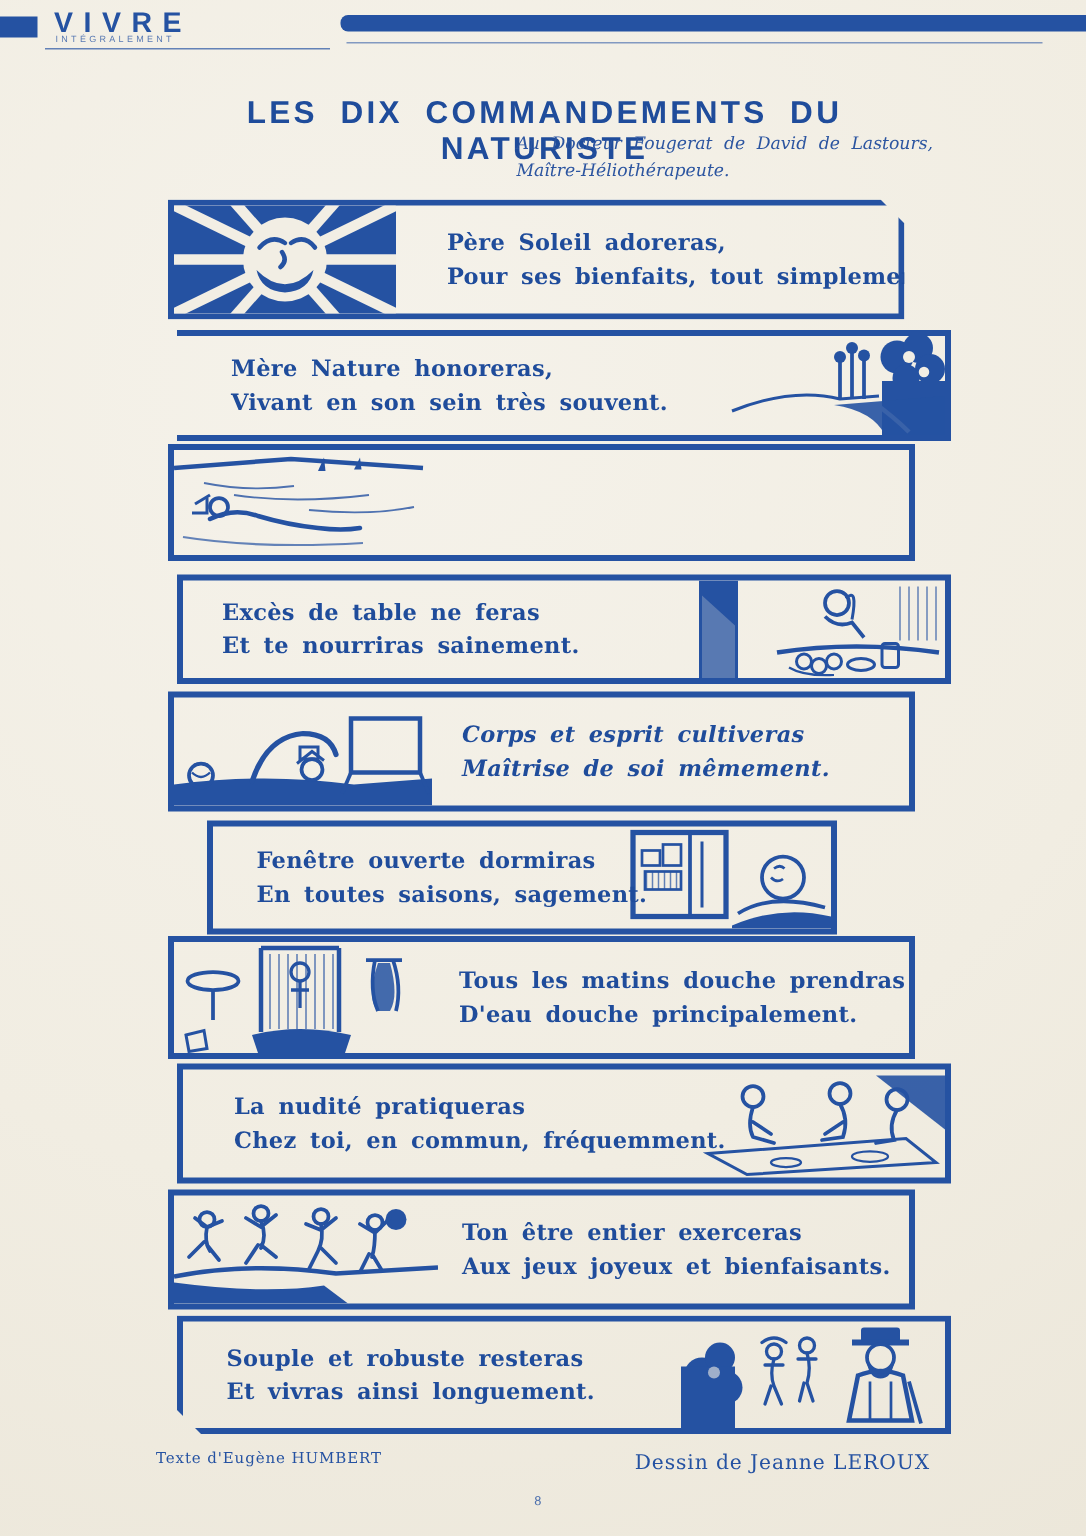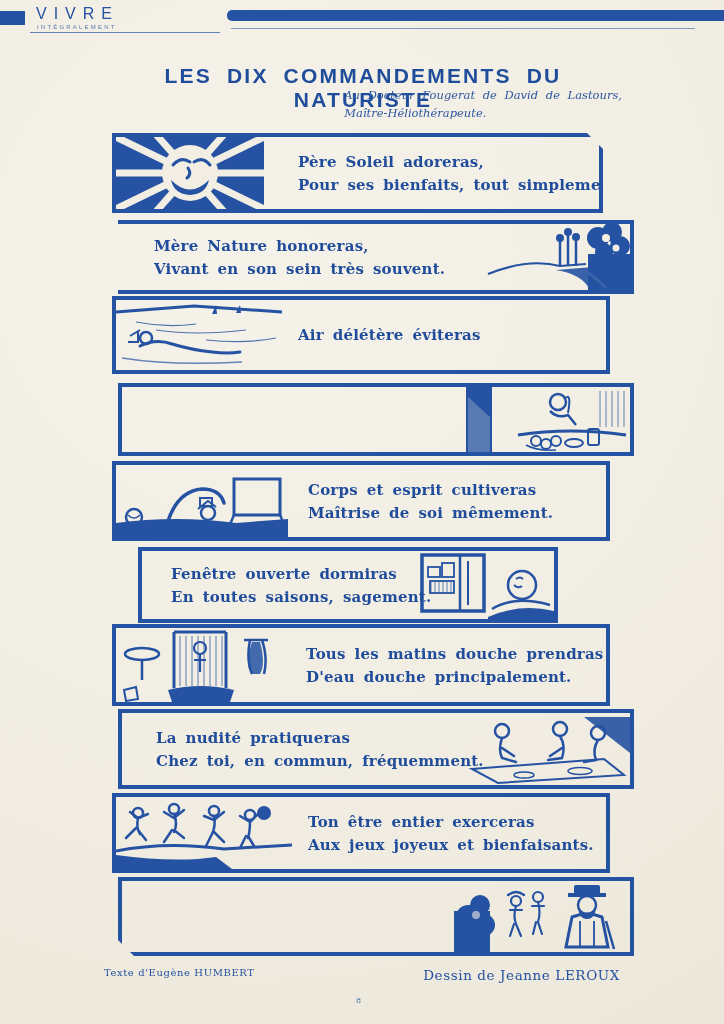--- a/index.html
+++ b/index.html
@@ -7,21 +7,21 @@
     position:relative;
     width:724px;height:1024px;
     background:radial-gradient(circle at 35% 25%, #f5f2ea 0%, #f1ede2 60%, #ece7da 100%);
     font-family:"DejaVu Serif", serif;
     color:#2552a2;
     overflow:hidden;
   }
   
   .mast-square{position:absolute;left:0;top:11px;width:25px;height:14px;background:#2552a2;}
   .mast-logo{position:absolute;left:36px;top:5px;font-family:"Liberation Sans",sans-serif;
-    font-weight:normal;font-size:16px;letter-spacing:7px;color:#2552a2;}
+    font-weight:bold;font-size:19px;letter-spacing:7px;color:#2552a2;}
   .mast-sub{position:absolute;left:37px;top:24px;font-family:"Liberation Sans",sans-serif;
     font-size:6px;letter-spacing:2.2px;color:#2552a2;opacity:.75;}
   .mast-rule-left{position:absolute;left:30px;top:32px;width:190px;height:1px;background:#2552a2;opacity:.7;}
   .mast-bar{position:absolute;left:227px;top:10px;width:497px;height:11px;background:#2552a2;border-radius:5px 0 0 5px;}
   .mast-rule-right{position:absolute;left:231px;top:28px;width:464px;height:1px;background:#2552a2;opacity:.55;}
   
   .title{position:absolute;left:110px;top:52px;width:506px;text-align:center;
     font-family:"Liberation Sans",sans-serif;font-weight:bold;font-size:21px;
     letter-spacing:2.2px;word-spacing:7px;color:#1f4c9b;margin-top:12px;}
   .dedication{position:absolute;right:102px;top:86px;text-align:left;
@@ -131,21 +131,20 @@
           <path d="M40,30 q40,6 90,0"></path>
           <path d="M90,40 q40,4 70,-2"></path>
       </g>
       <circle cx="30" cy="38" r="6" fill="none" stroke="#2552a2" stroke-width="2.5"></circle>
       <path d="M14,36 l10,-6" stroke="#2552a2" stroke-width="2" fill="none"></path>
       <path d="M12,42 h10 v-10" stroke="#2552a2" stroke-width="2" fill="none"></path>
       <path d="M24,46 q16,-8 32,-2 q20,6 40,8 q16,2 28,0" stroke="#2552a2" stroke-width="3" fill="none" stroke-linecap="round"></path>
       <path d="M6,58 q50,8 120,4" stroke="#2552a2" stroke-width="1.5" fill="none" opacity=".7"></path>
     </svg>
     <div class="txt" style="left:182px;">
-      <div>Air délétère éviteras</div>
     </div>
   </div>
 
   <div class="cmd" style="top:383px;left:118px;width:516px;height:73px;">
     <svg class="illus-right" width="164" viewBox="0 0 164 65">
       <path d="M0,0 h26 v65 h-26 z" fill="#2552a2"></path>
       <path d="M2,10 L24,30 L24,65 L2,65 Z" fill="#f2eee4" opacity=".25"></path>
       <g stroke="#2552a2" stroke-width="1" opacity=".7">
         <line x1="134" y1="4" x2="134" y2="40"></line>
           <line x1="140" y1="4" x2="140" y2="40"></line>
@@ -159,36 +158,40 @@
       <path d="M52,48 Q104,40 160,48" stroke="#2552a2" stroke-width="3" fill="none"></path>
       <g fill="none" stroke="#2552a2" stroke-width="2">
         <circle cx="70" cy="54" r="5"></circle>
           <circle cx="80" cy="57" r="5"></circle>
           <circle cx="90" cy="54" r="5"></circle>
         <ellipse cx="108" cy="56" rx="9" ry="4"></ellipse>
           <rect x="122" y="42" width="11" height="16" rx="2"></rect>
       </g>
       <path d="M60,58 q10,6 30,5" stroke="#2552a2" stroke-width="1.5" fill="none"></path>
     </svg>
+    <div class="txt" style="left:26px;">
+      <div>Excès de table ne feras</div>
+      <div>Et te nourriras sainement.</div>
+    </div>
   </div>
 
   <div class="cmd" style="top:461px;left:112px;width:498px;height:80px;">
     <svg class="illus-left" width="172" viewBox="0 0 172 72">
       <path d="M0,58 Q60,50 120,58 L172,54 L172,72 L0,72 Z" fill="#2552a2"></path>
       <circle cx="18" cy="52" r="8" fill="none" stroke="#2552a2" stroke-width="2.5"></circle>
       <path d="M12,50 q6,6 12,0" stroke="#2552a2" stroke-width="1.5" fill="none"></path>
       <path d="M52,56 Q62,26 86,24 Q104,24 108,38" stroke="#2552a2" stroke-width="3.5" fill="none" stroke-linecap="round"></path>
       <circle cx="92" cy="48" r="7" fill="none" stroke="#2552a2" stroke-width="2.5"></circle>
       <path d="M82,44 l10,-8 l8,6" stroke="#2552a2" stroke-width="2" fill="none"></path>
       <rect x="84" y="33" width="12" height="8" fill="none" stroke="#2552a2" stroke-width="2"></rect>
       <rect x="118" y="14" width="46" height="36" fill="none" stroke="#2552a2" stroke-width="3"></rect>
       <line x1="118" y1="50" x2="112" y2="64" stroke="#2552a2" stroke-width="2.5"></line>
       <line x1="164" y1="50" x2="170" y2="64" stroke="#2552a2" stroke-width="2.5"></line>
     </svg>
-    <div class="txt" style="left:192px;">
+    <div class="txt" style="left:192px;font-style:italic;">
       <div>Corps et esprit cultiveras</div>
       <div>Maîtrise de soi mêmement.</div>
     </div>
   </div>
 
   <div class="cmd" style="top:547px;left:118px;width:420px;height:76px;margin-left:20px;">
     <svg class="illus-right" width="190" viewBox="0 0 190 68">
       <rect x="58" y="4" width="62" height="56" fill="none" stroke="#2552a2" stroke-width="3.5"></rect>
       <line x1="96" y1="4" x2="96" y2="60" stroke="#2552a2" stroke-width="2.5"></line>
       <g fill="none" stroke="#2552a2" stroke-width="1.8">
@@ -309,19 +312,23 @@
       <g>
         <rect x="120" y="4" width="26" height="10" rx="2" fill="#2552a2"></rect>
         <rect x="114" y="12" width="38" height="4" fill="#2552a2"></rect>
         <circle cx="133" cy="24" r="9" fill="none" stroke="#2552a2" stroke-width="2.5"></circle>
         <path d="M124,28 q9,12 18,0 q-2,10 -9,10 q-7,0 -9,-10 z" fill="#2552a2"></path>
         <path d="M118,36 q15,-6 30,0 l6,30 h-42 z" fill="none" stroke="#2552a2" stroke-width="3"></path>
         <path d="M126,40 v26 m14,-26 v26" stroke="#2552a2" stroke-width="1.8"></path>
         <line x1="152" y1="40" x2="160" y2="68" stroke="#2552a2" stroke-width="2.5"></line>
       </g>
     </svg>
+    <div class="txt" style="left:29px;">
+      <div>Souple et robuste resteras</div>
+      <div>Et vivras ainsi longuement.</div>
+    </div>
   </div>
 
   <div class="credit-left">Texte d'Eugène HUMBERT</div>
   <div class="credit-right">Dessin de Jeanne LEROUX</div>
   <div class="page-number">8</div>
 
 </div>
 
 </body></html>

